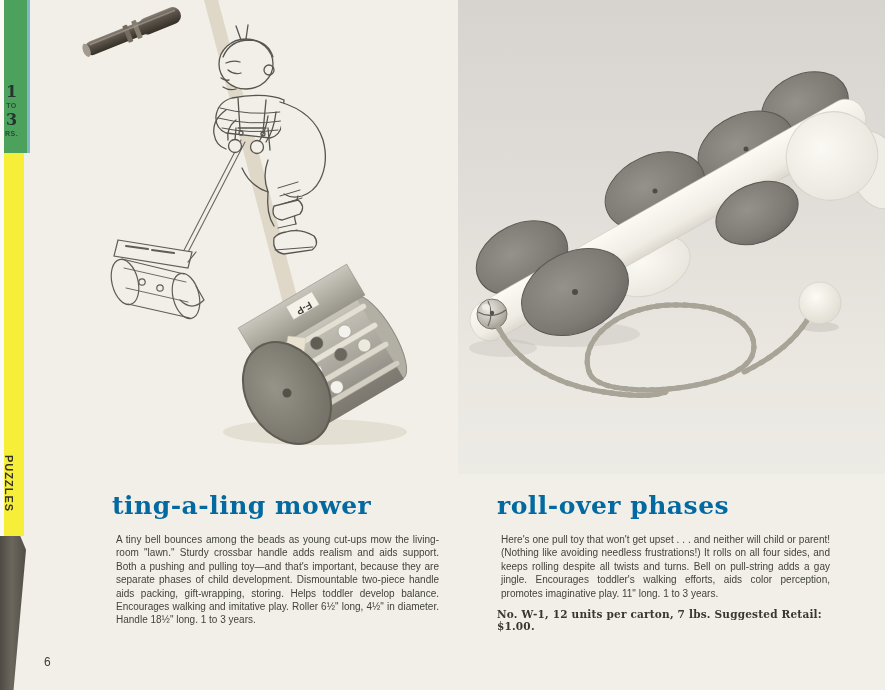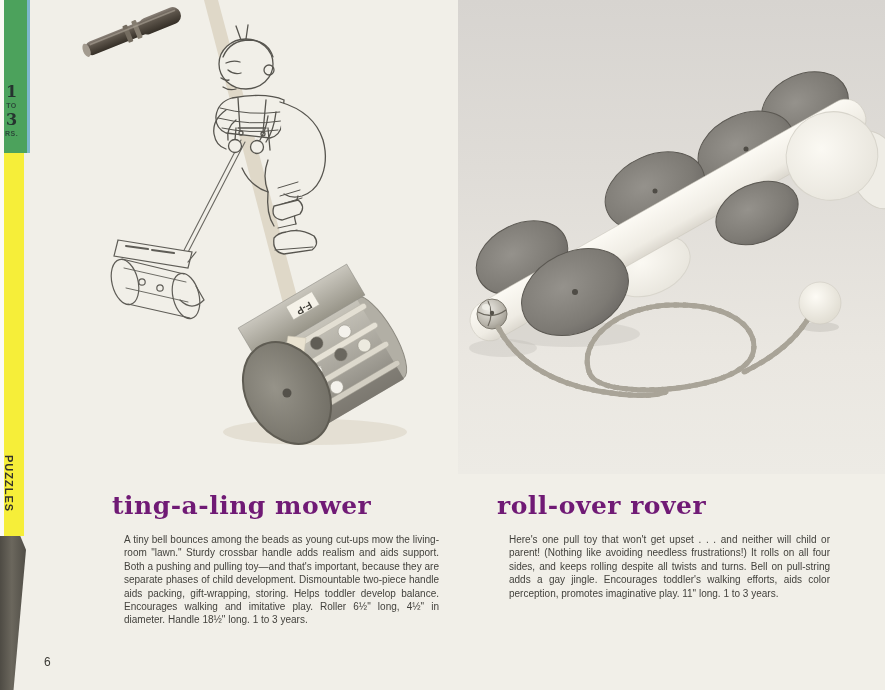--- a/index.html
+++ b/index.html
@@ -35,24 +35,24 @@
   
   .illus-left  { position:absolute; left:30px;  top:0; width:420px; height:480px; }
   .photo-right { position:absolute; left:458px; top:0; width:427px; height:474px; }
   svg { display:block; }
   
   .col { position:absolute; top:491px; }
   .col-left  { left:112px; width:327px; }
   .col-right { left:497px; width:333px; }
   .product-title {
     margin:0; font:bold 25px "DejaVu Serif", serif; letter-spacing:.5px;
-    color:#701a75;
+    color:#0369a1;
   }
   .product-desc {
-    margin:13px 0 0 12px; font:10px/13.4px "Liberation Sans", sans-serif;
+    margin:13px 0 0 4px; font:10px/13.4px "Liberation Sans", sans-serif;
     text-align:justify; color:#43423d;
   }
   .product-order {
     margin:8px 0 0 0; font:bold 10.5px "DejaVu Serif", serif;
     letter-spacing:.2px; color:#39382f;
   }
   .page-number {
     position:absolute; left:44px; top:655px;
     font:12px "Liberation Sans", sans-serif; color:#3b3a35;
   }
@@ -273,19 +273,20 @@
     <circle data-name="string-ball" cx="362" cy="303" r="21" fill="url(#ballGrad)" stroke="#c9c5ba" stroke-width=".5"></circle>
   </svg>
   </div>
 
   <div class="col col-left" data-name="product-section-mower">
     <h2 class="product-title" data-name="product-title-mower">ting-a-ling mower</h2>
     <p class="product-desc" data-name="product-description-mower">A tiny bell bounces among the beads as young cut-ups mow the living-room "lawn." Sturdy crossbar handle adds realism and aids support. Both a pushing and pulling toy—and that's important, because they are separate phases of child development. Dismountable two-piece handle aids packing, gift-wrapping, storing. Helps toddler develop balance. Encourages walking and imitative play. Roller 6½" long, 4½" in diameter. Handle 18½" long. 1 to 3 years.</p>
   </div>
 
   <div class="col col-right" data-name="product-section-rover">
-    <h2 class="product-title" data-name="product-title-rover">roll-over rover</h2>
+    <h2 class="product-title" data-name="product-title-rover">roll-over phases</h2>
     <p class="product-desc" data-name="product-description-rover">Here's one pull toy that won't get upset . . . and neither will child or parent! (Nothing like avoiding needless frustrations!) It rolls on all four sides, and keeps rolling despite all twists and turns. Bell on pull-string adds a gay jingle. Encourages toddler's walking efforts, aids color perception, promotes imaginative play. 11" long. 1 to 3 years.</p>
+    <p class="product-order" data-name="product-order-info-rover">No. W-1, 12 units per carton, 7 lbs. Suggested Retail: $1.00.</p>
   </div>
 
   <div class="page-number" data-name="page-number">6</div>
 
 </div>
 
 </body></html>

